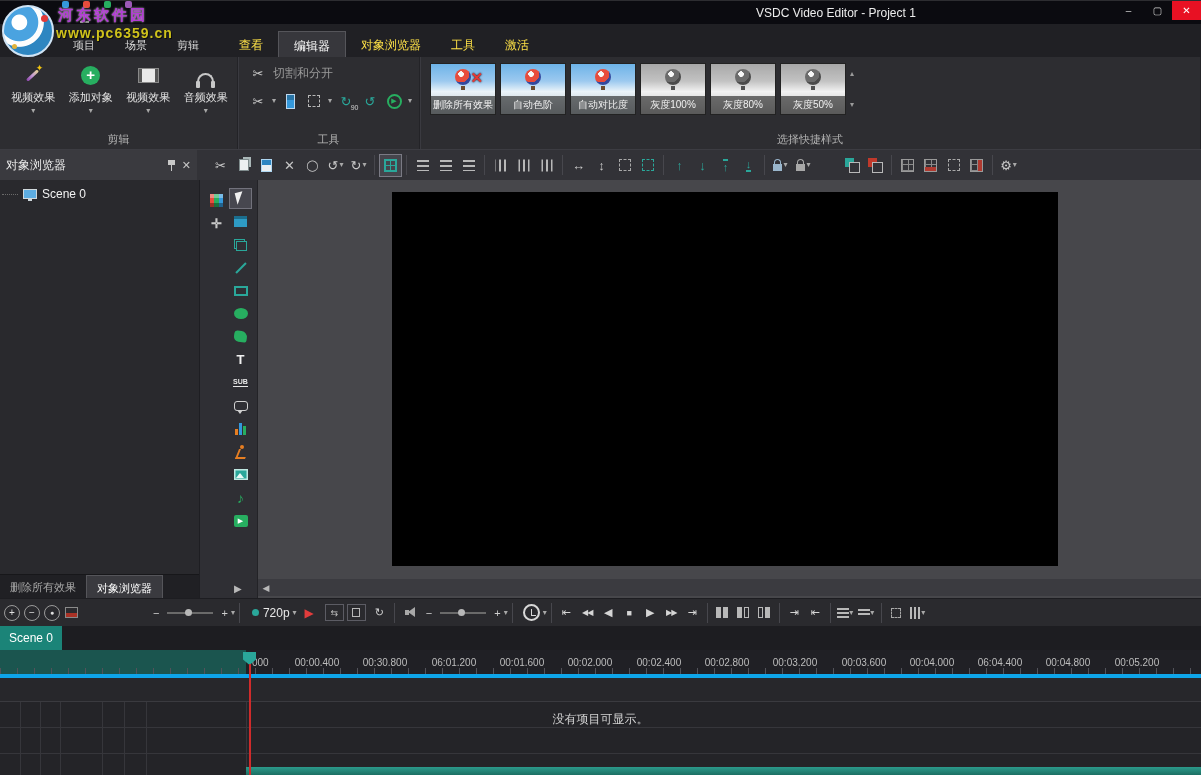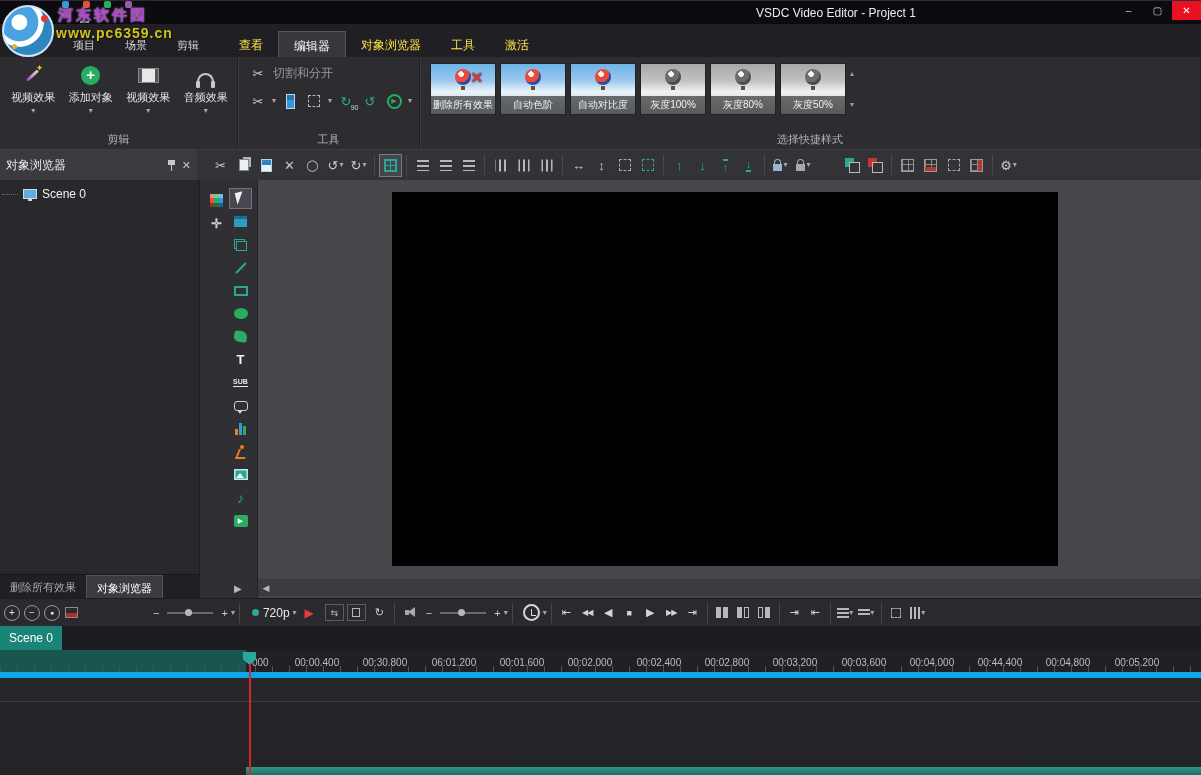--- a/index.html
+++ b/index.html
@@ -179,21 +179,21 @@
   .splitb i{display:block;width:5px;height:11px;background:#b8b8b8}
   .splitb i.o{background:transparent;border:1px solid #b8b8b8}
   .hbars{width:12px;height:10px;background:repeating-linear-gradient(180deg,#b8b8b8 0 2px,transparent 2px 4px)}
 
   
   .scene-bar{position:absolute;left:0;top:626px;right:0;height:24px;background:#1d1d21}
   .scene-tab{position:absolute;left:0;top:0;width:62px;height:24px;background:#1b8478;color:#fff;font-size:12px;display:flex;align-items:center;justify-content:center}
 
   
   .timeline{position:absolute;left:0;top:650px;right:0;bottom:0;background:#242428}
-  .ruler{position:absolute;left:0;top:0;right:0;height:28px;background:#202025;border-bottom:6px solid #0ea5e9}
+  .ruler{position:absolute;left:0;top:0;right:0;height:28px;background:#202025;border-bottom:4px solid #0ea5e9}
   .ruler-left{position:absolute;left:0;top:0;width:246px;height:100%;background:#1b554f}
   .ruler-ticks{position:absolute;left:0;right:0;bottom:0;height:6px;background:repeating-linear-gradient(90deg,#52525a 0 1px,transparent 1px 17px)}
   .tick{position:absolute;top:7px;font-size:10px;color:#bdbdbd;transform:translateX(-50%);white-space:nowrap}
   .tick.first{transform:none}
   .tl-header{position:absolute;left:0;top:28px;right:0;height:24px;background:#2c2c31;border-bottom:1px solid #3a3a3f;display:flex;align-items:stretch}
   .tlh-left{width:246px;display:flex;align-items:center;border-right:1px solid #3a3a3f}
   .tlh-cell{display:flex;align-items:center;justify-content:center}
   .eye{position:relative;width:14px;height:10px;border:1.5px solid #cfcfcf;border-radius:50%}
   .eye::after{content:"";position:absolute;left:4px;top:2.5px;width:4px;height:4px;border-radius:50%;background:#cfcfcf}
   .wave{display:flex;align-items:center;gap:1px;height:13px}
@@ -652,28 +652,38 @@
       <span class="tick" style="left:317px">00:00.400</span>
       <span class="tick" style="left:385px">00:30.800</span>
       <span class="tick" style="left:454px">06:01.200</span>
       <span class="tick" style="left:522px">00:01.600</span>
       <span class="tick" style="left:590px">00:02.000</span>
       <span class="tick" style="left:659px">00:02.400</span>
       <span class="tick" style="left:727px">00:02.800</span>
       <span class="tick" style="left:795px">00:03.200</span>
       <span class="tick" style="left:864px">00:03.600</span>
       <span class="tick" style="left:932px">00:04.000</span>
-      <span class="tick" style="left:1000px">00:44.400</span>
+      <span class="tick" style="left:1000px">06:04.400</span>
       <span class="tick" style="left:1068px">00:04.800</span>
       <span class="tick" style="left:1137px">00:05.200</span>
     </div>
 
     <div class="tl-header">
       <div class="tlh-right"></div>
     </div>
 
+    <div class="tl-rows">
+      <span class="colline" style="left:20px"></span>
+      <span class="colline" style="left:40px"></span>
+      <span class="colline" style="left:60px"></span>
+      <span class="colline" style="left:102px"></span>
+      <span class="colline" style="left:124px"></span>
+      <span class="colline" style="left:146px"></span>
+      <span class="colline" style="left:246px"></span>
+      <div class="empty-msg">没有项目可显示。</div>
+    </div>
 
     <div class="tl-scroll"></div>
     <div class="playhead-handle"></div>
     <div class="playhead-line"></div>
   </div>
 
 </div>
 
 </body></html>

